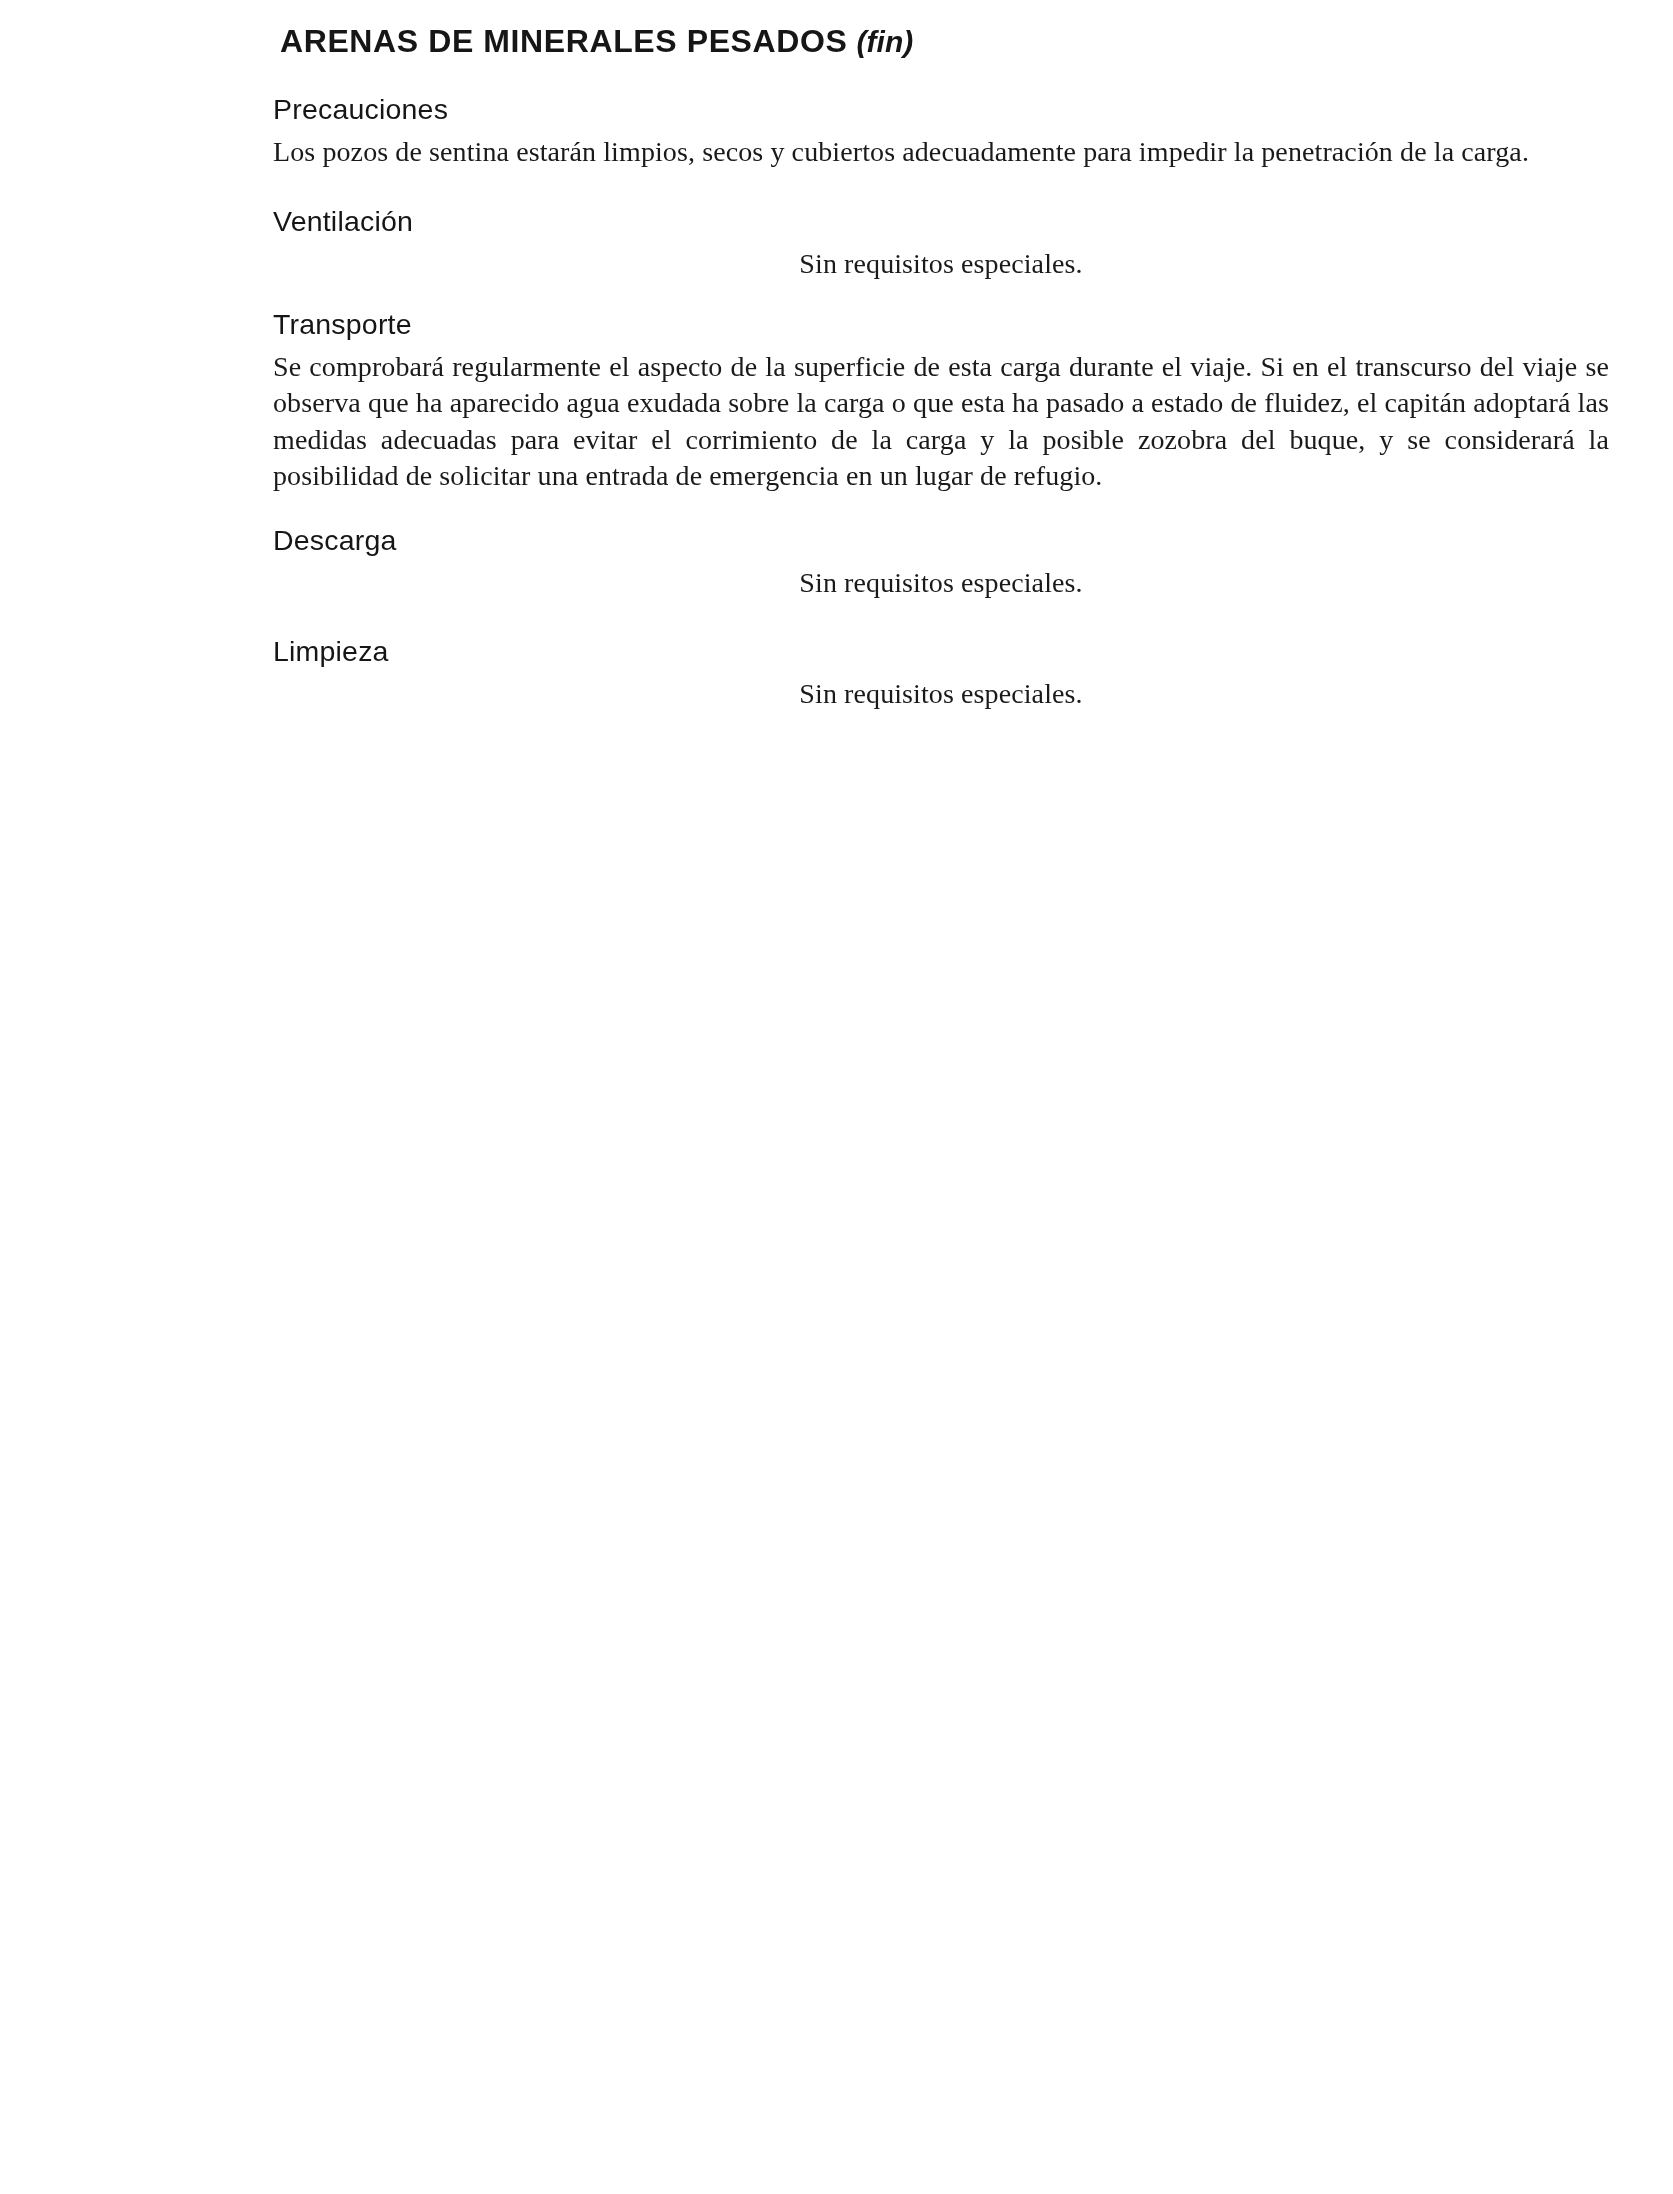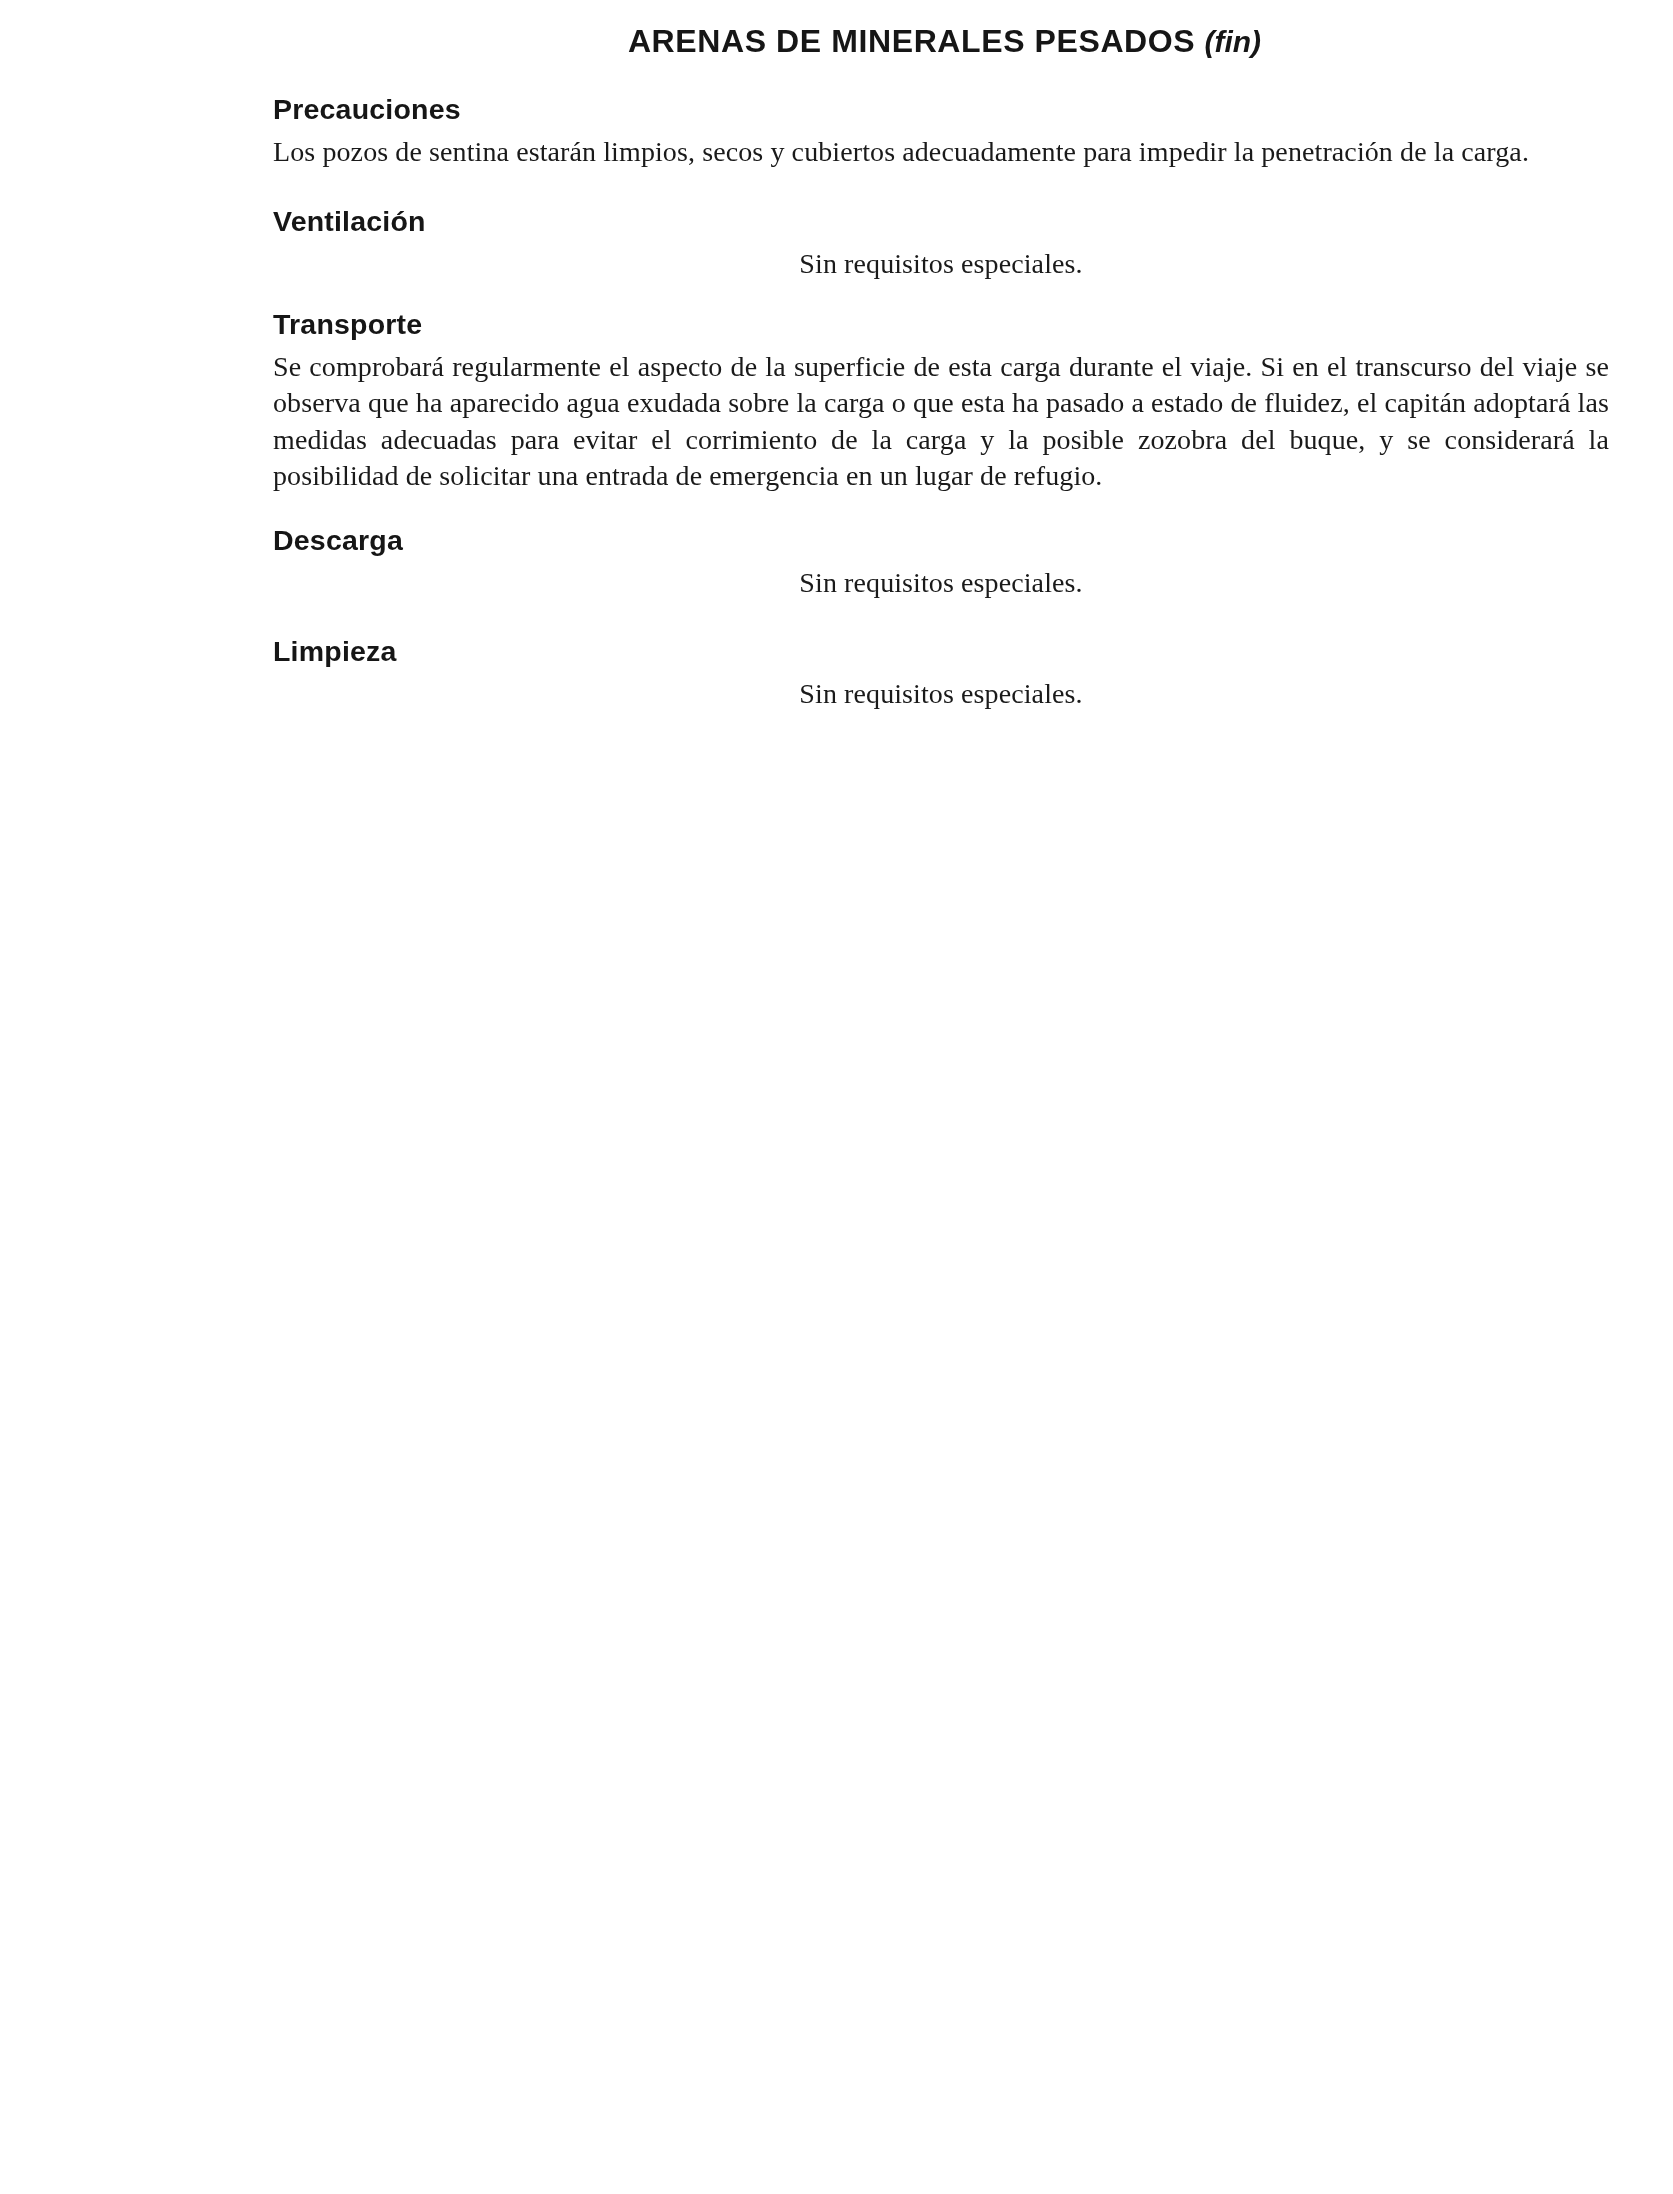--- a/index.html
+++ b/index.html
@@ -37,42 +37,41 @@
   
   .cargo-title {
     font-family: "Liberation Sans", sans-serif;
     font-weight: bold;
     font-size: 32px;
     line-height: 1.12;
     letter-spacing: 0.3px;
     color: #161616;
     margin: 0 0 33px 7px;
     white-space: nowrap;
-    text-align: center;
   }
   .cargo-title .name {
     letter-spacing: 0.6px;
   }
   .cargo-title .qualifier {
     font-style: italic;
     font-weight: bold;
     letter-spacing: 0px;
     font-size: 30px;
   }
 
   
   .section {
     margin: 0 0 32px 0;
   }
   .section:last-child {
     margin-bottom: 0;
   }
   .section-heading {
     font-family: "Liberation Sans", sans-serif;
-    font-weight: bold;
+    font-weight: normal;
     font-size: 28.5px;
     line-height: 1.16;
     color: #161616;
     margin: 0 0 8px 0;
     letter-spacing: 0.2px;
   }
 
   
   .body-text {
     font-family: "Liberation Serif", serif;

